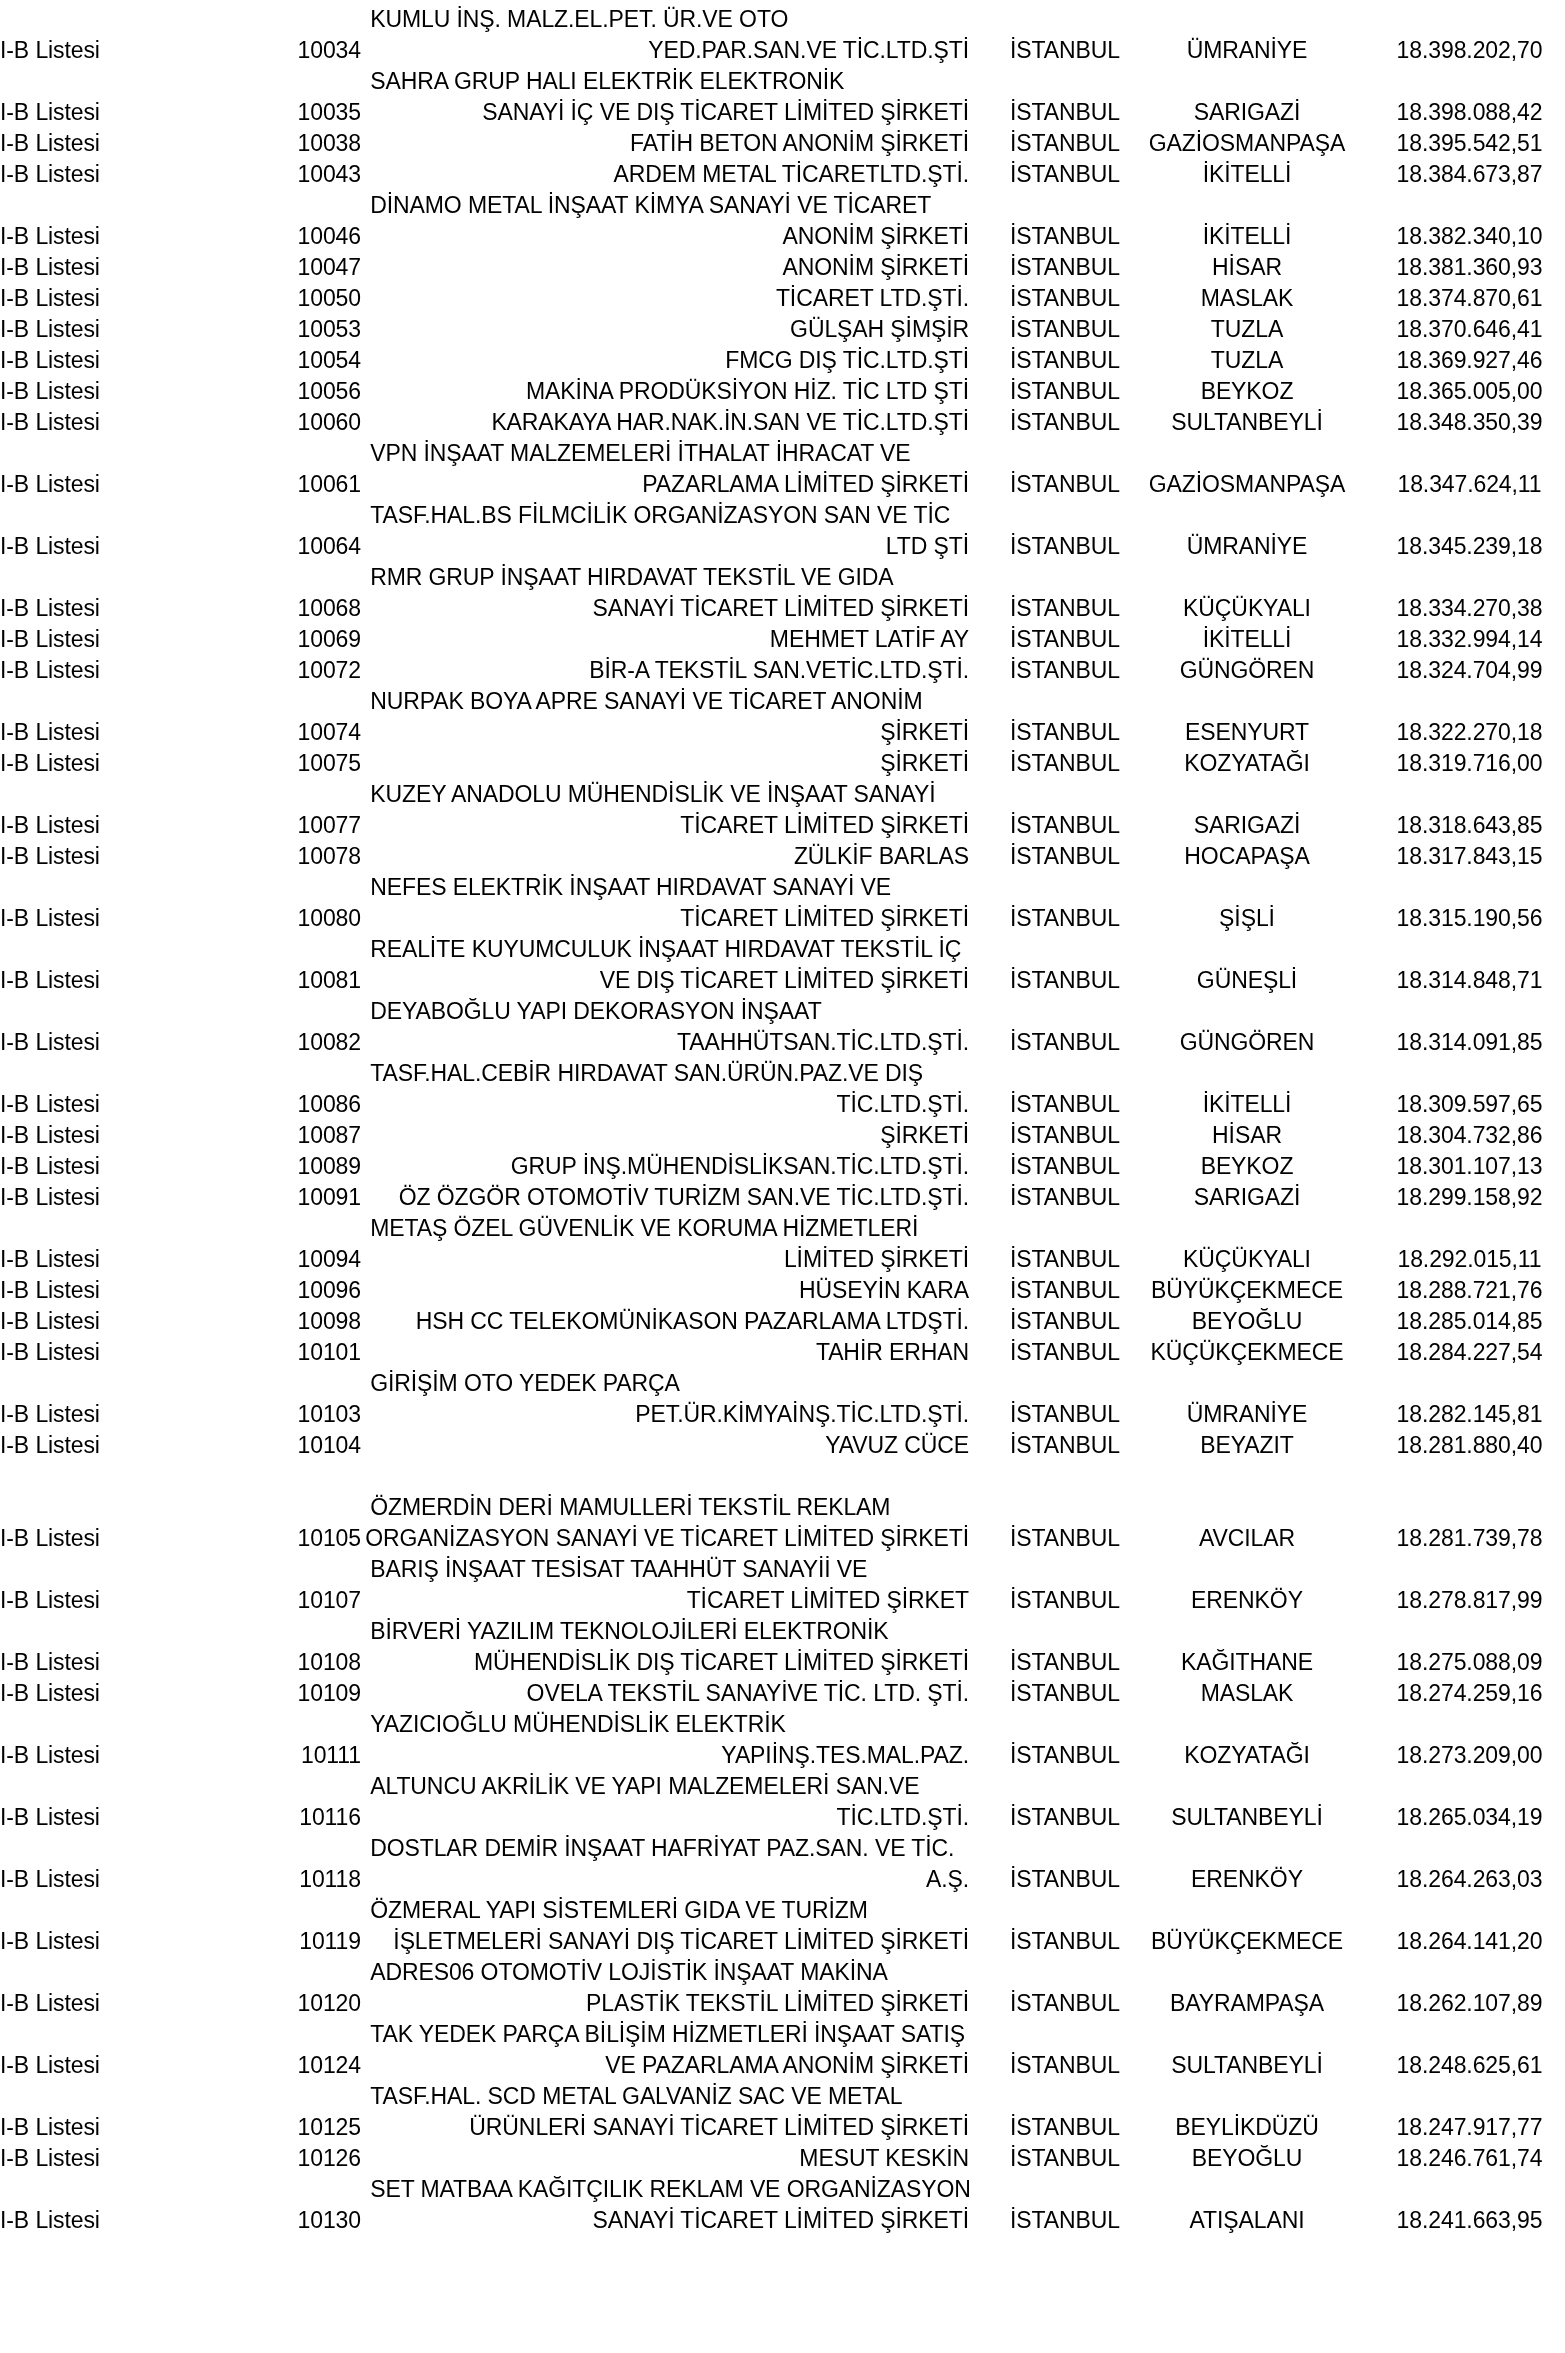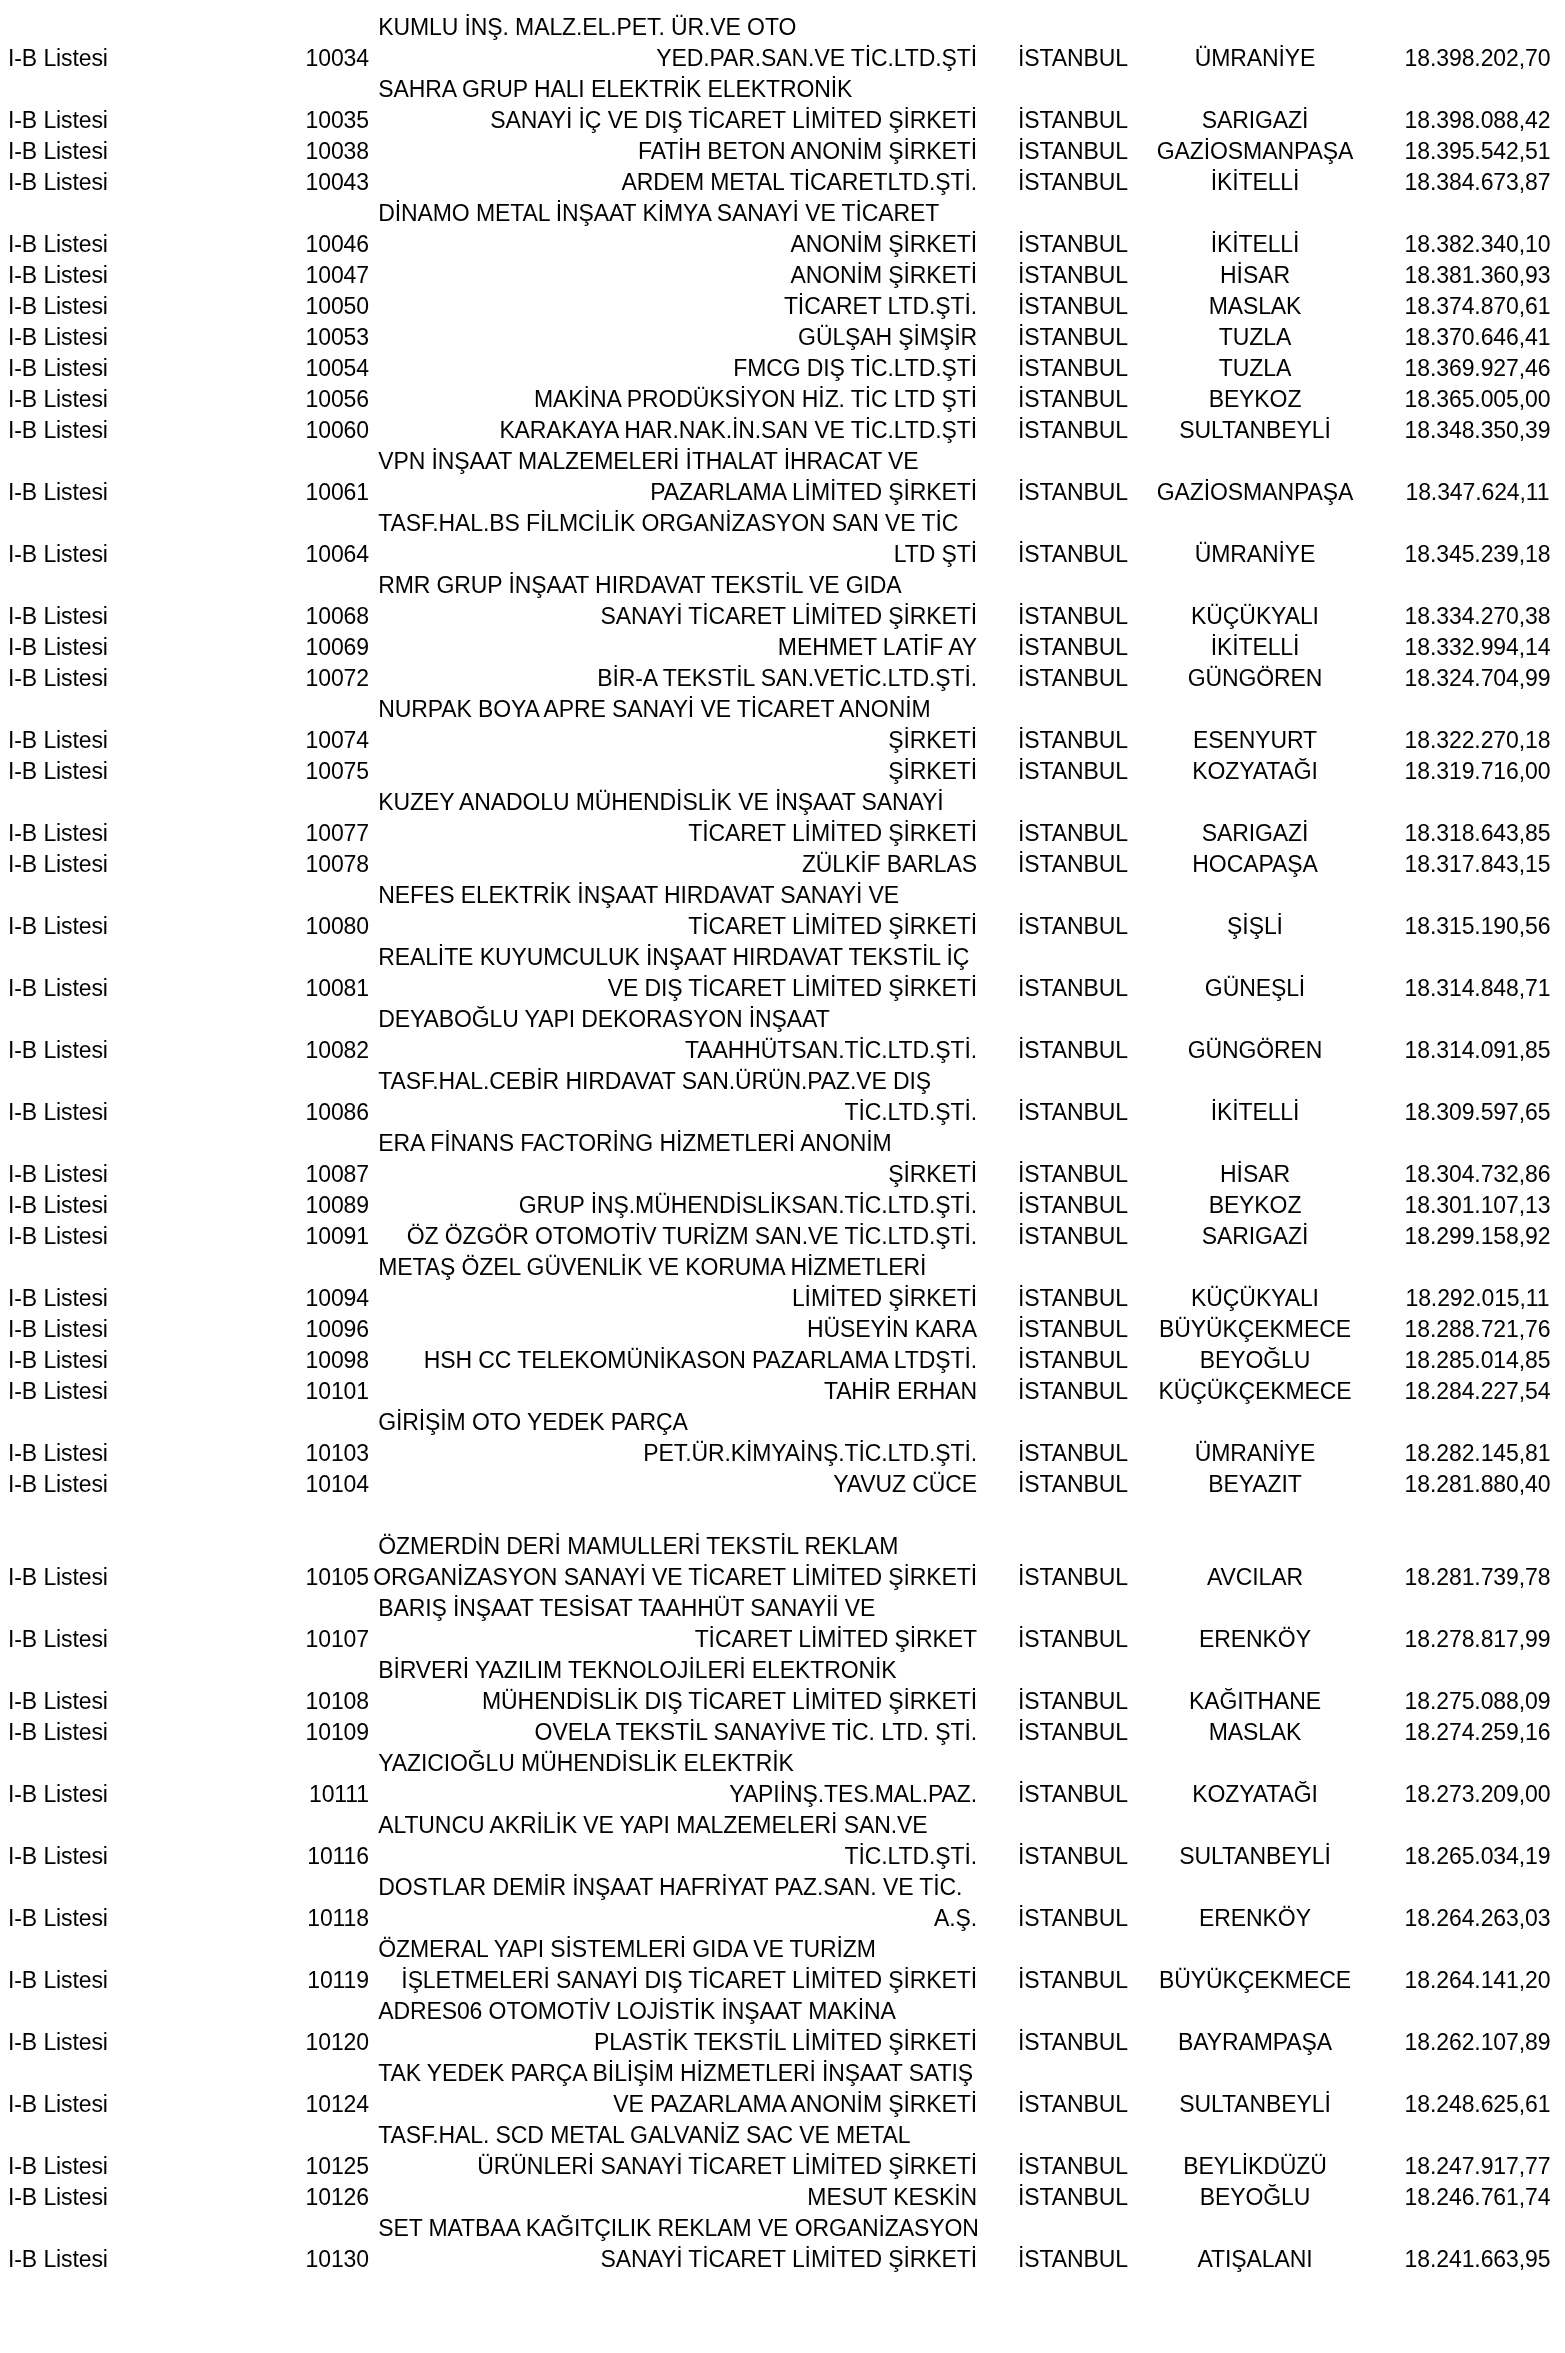--- a/index.html
+++ b/index.html
@@ -12,21 +12,21 @@
     height: 2354px;
     font-family: "Liberation Sans", "DejaVu Sans", sans-serif;
     color: #000000;
     -webkit-font-smoothing: none;
   }
 
   #sheet {
     position: relative;
     width: 1318px;
     height: 2354px;
-    padding: 8px;
+    padding: 0;
     box-sizing: border-box;
     border-radius: 26px;
   }
 
   table.listing {
     border-collapse: collapse;
     width: 1565px;
     table-layout: fixed;
     font-size: 23px;
     line-height: 1.0;
@@ -361,26 +361,20 @@
           <td colspan="3">&nbsp;</td>
         </tr>
         <tr class="data-row">
           <td class="list-cell">I-B Listesi</td>
           <td class="no-cell">10086</td>
           <td class="name-cell">TİC.LTD.ŞTİ.</td>
           <td class="prov-cell">İSTANBUL</td>
           <td class="dist-cell">İKİTELLİ</td>
           <td class="amt-cell">18.309.597,65</td>
         </tr>
-        <tr class="cont-row">
-          <td class="list-cell">&nbsp;</td>
-          <td class="no-cell">&nbsp;</td>
-          <td class="name-cont">ERA FİNANS FACTORİNG HİZMETLERİ ANONİM</td>
-          <td colspan="3">&nbsp;</td>
-        </tr>
         <tr class="data-row">
           <td class="list-cell">I-B Listesi</td>
           <td class="no-cell">10087</td>
           <td class="name-cell">ŞİRKETİ</td>
           <td class="prov-cell">İSTANBUL</td>
           <td class="dist-cell">HİSAR</td>
           <td class="amt-cell">18.304.732,86</td>
         </tr>
         <tr class="data-row">
           <td class="list-cell">I-B Listesi</td>

